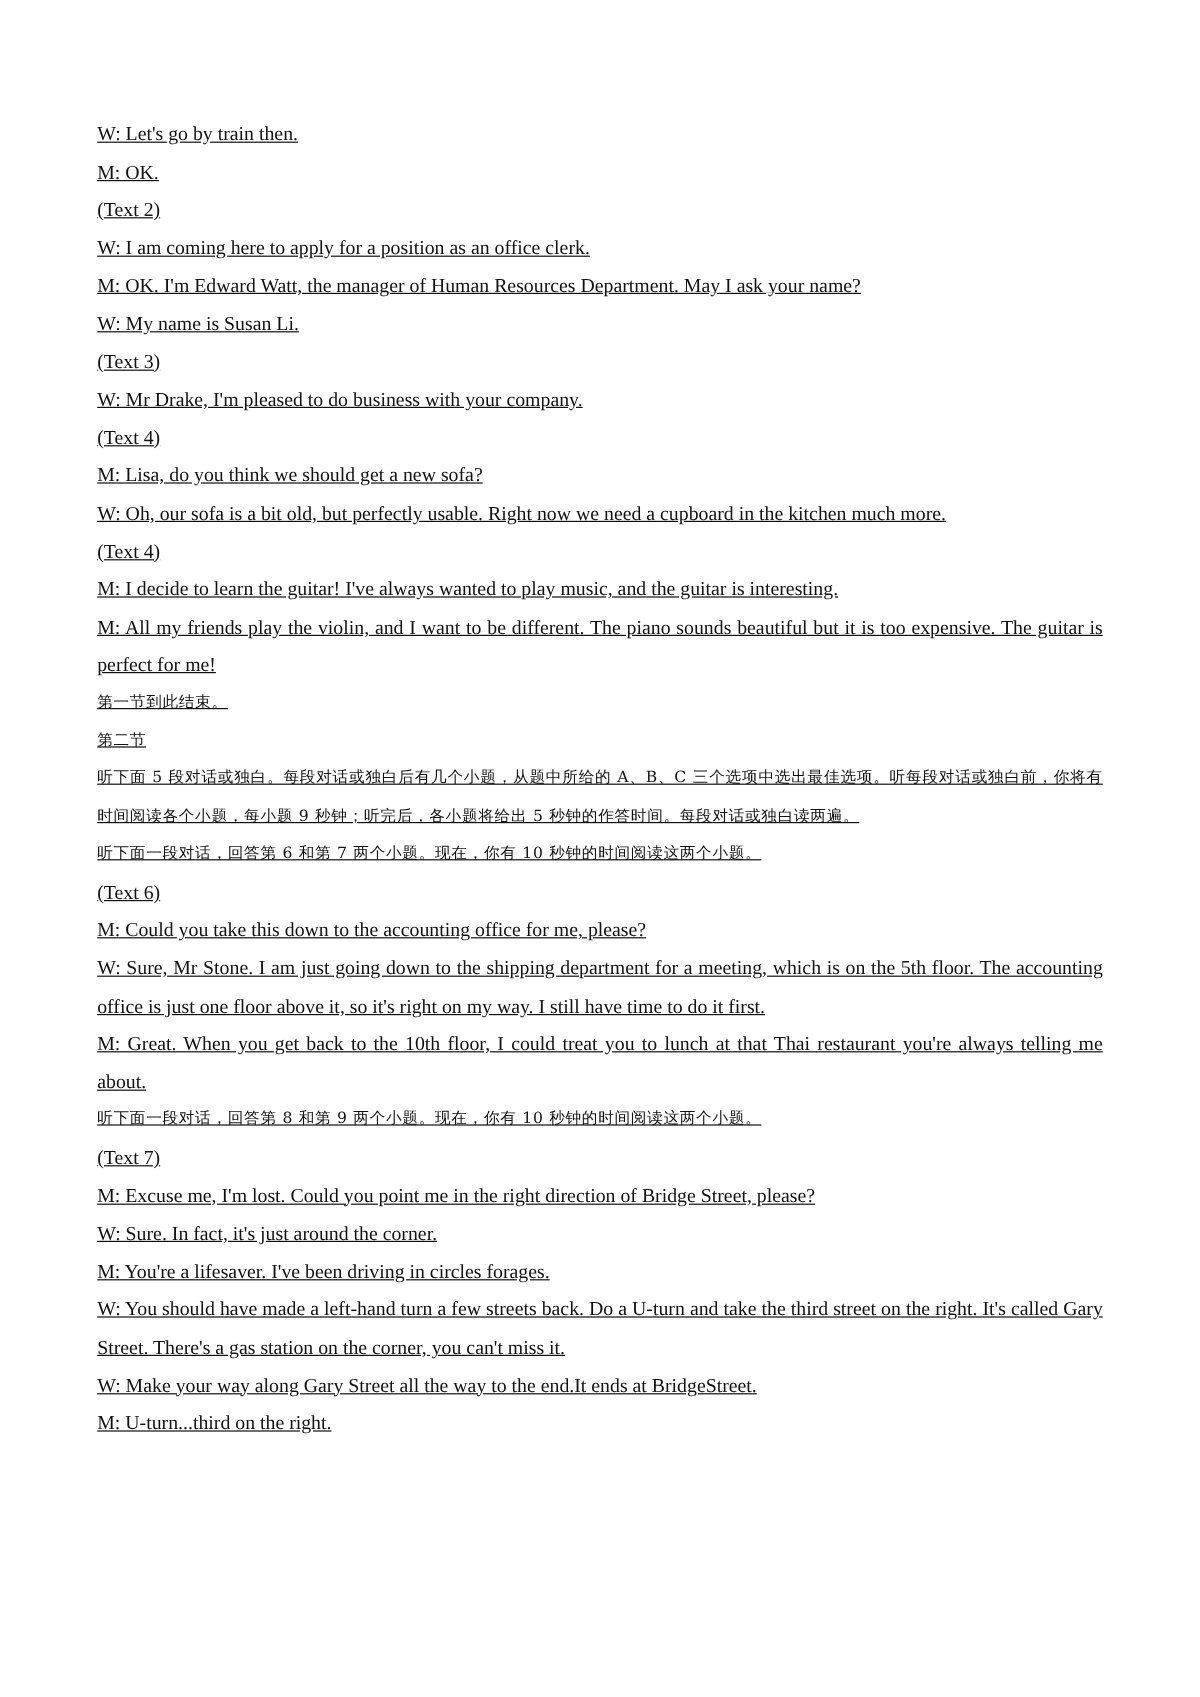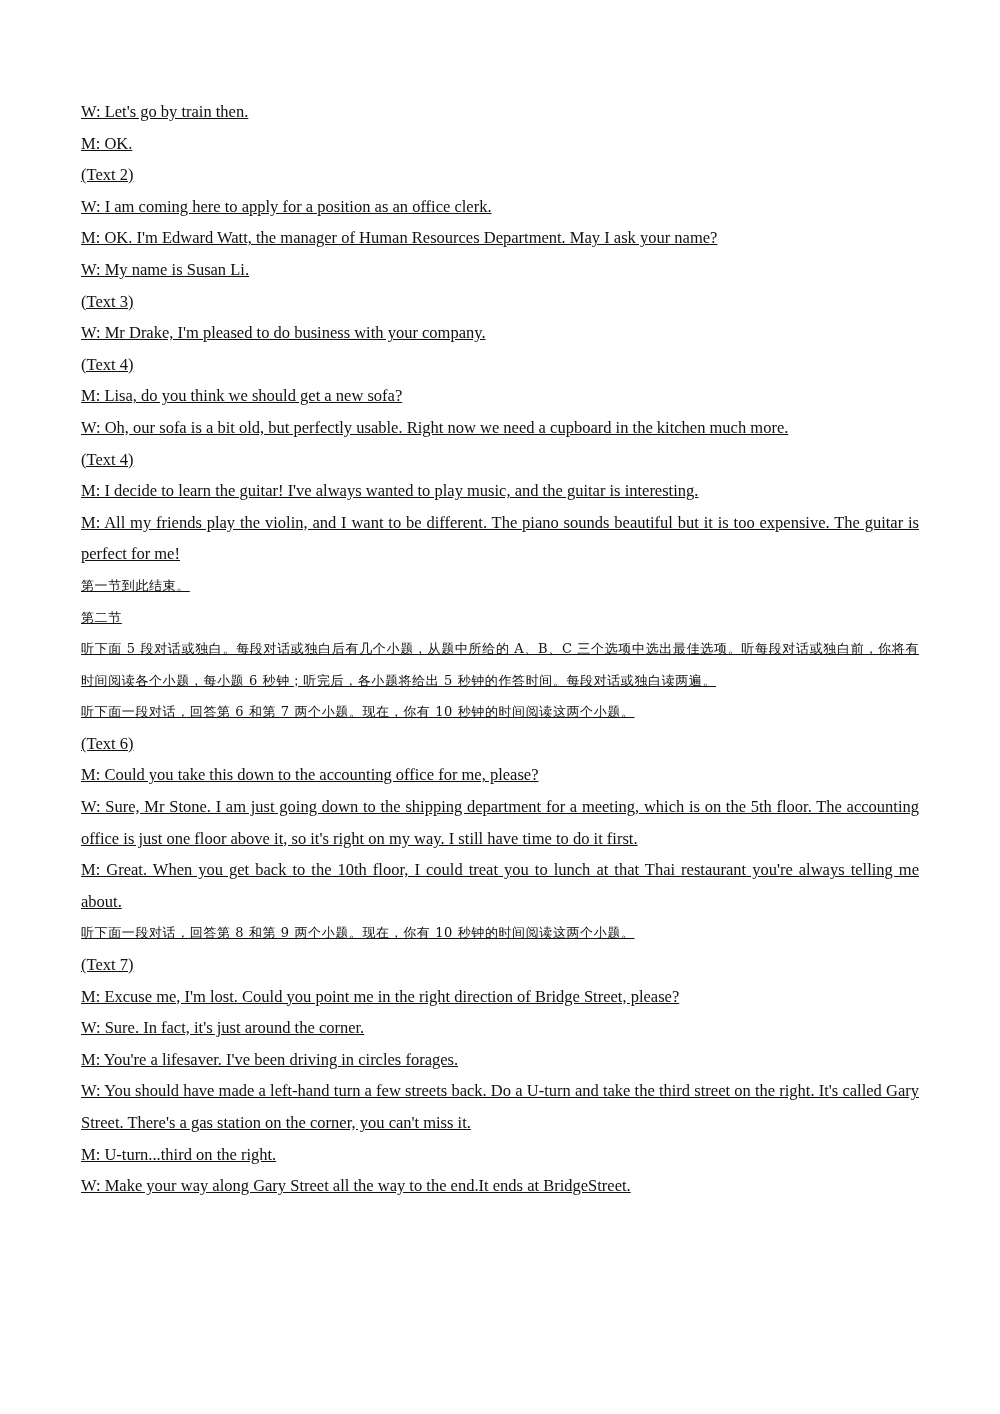--- a/index.html
+++ b/index.html
@@ -52,27 +52,27 @@
   <p class="line">(Text 3)</p>
   <p class="line">W: Mr Drake, I'm pleased to do business with your company.</p>
   <p class="line">(Text 4)</p>
   <p class="line">M: Lisa, do you think we should get a new sofa?</p>
   <p class="line">W: Oh, our sofa is a bit old, but perfectly usable. Right now we need a cupboard in the kitchen much more.</p>
   <p class="line">(Text 4)</p>
   <p class="line">M: I decide to learn the guitar! I've always wanted to play music, and the guitar is interesting.</p>
   <p class="line justify">M: All my friends play the violin, and I want to be different. The piano sounds beautiful but it is too expensive. The guitar is perfect for me!</p>
   <p class="line cn">第一节到此结束。</p>
   <p class="line cn">第二节</p>
-  <p class="line cn justify">听下面 5 段对话或独白。每段对话或独白后有几个小题，从题中所给的 A、B、C 三个选项中选出最佳选项。听每段对话或独白前，你将有时间阅读各个小题，每小题 6 秒钟；听完后，各小题将给出 5 秒钟的作答时间。每段对话或独白读两遍。</p>
+  <p class="line cn justify">听下面 5 段对话或独白。每段对话或独白后有几个小题，从题中所给的 A、B、C 三个选项中选出最佳选项。听每段对话或独白前，你将有时间阅读各个小题，每小题 9 秒钟；听完后，各小题将给出 5 秒钟的作答时间。每段对话或独白读两遍。</p>
   <p class="line cn">听下面一段对话，回答第 6 和第 7 两个小题。现在，你有 10 秒钟的时间阅读这两个小题。</p>
   <p class="line">(Text 6)</p>
   <p class="line">M: Could you take this down to the accounting office for me, please?</p>
   <p class="line justify">W: Sure, Mr Stone. I am just going down to the shipping department for a meeting, which is on the 5th floor. The accounting office is just one floor above it, so it's right on my way. I still have time to do it first.</p>
   <p class="line justify">M: Great. When you get back to the 10th floor, I could treat you to lunch at that Thai restaurant you're always telling me about.</p>
   <p class="line cn">听下面一段对话，回答第 8 和第 9 两个小题。现在，你有 10 秒钟的时间阅读这两个小题。</p>
   <p class="line">(Text 7)</p>
   <p class="line">M: Excuse me, I'm lost. Could you point me in the right direction of Bridge Street, please?</p>
   <p class="line">W: Sure. In fact, it's just around the corner.</p>
   <p class="line">M: You're a lifesaver. I've been driving in circles forages.</p>
   <p class="line justify">W: You should have made a left-hand turn a few streets back. Do a U-turn and take the third street on the right. It's called Gary Street. There's a gas station on the corner, you can't miss it.</p>
+  <p class="line">W: Make your way along Gary Street all the way to the end.It ends at BridgeStreet.</p>
   <p class="line">M: U-turn...third on the right.</p>
-  <p class="line">W: Make your way along Gary Street all the way to the end.It ends at BridgeStreet.</p>
 </div>
 
 </body></html>

